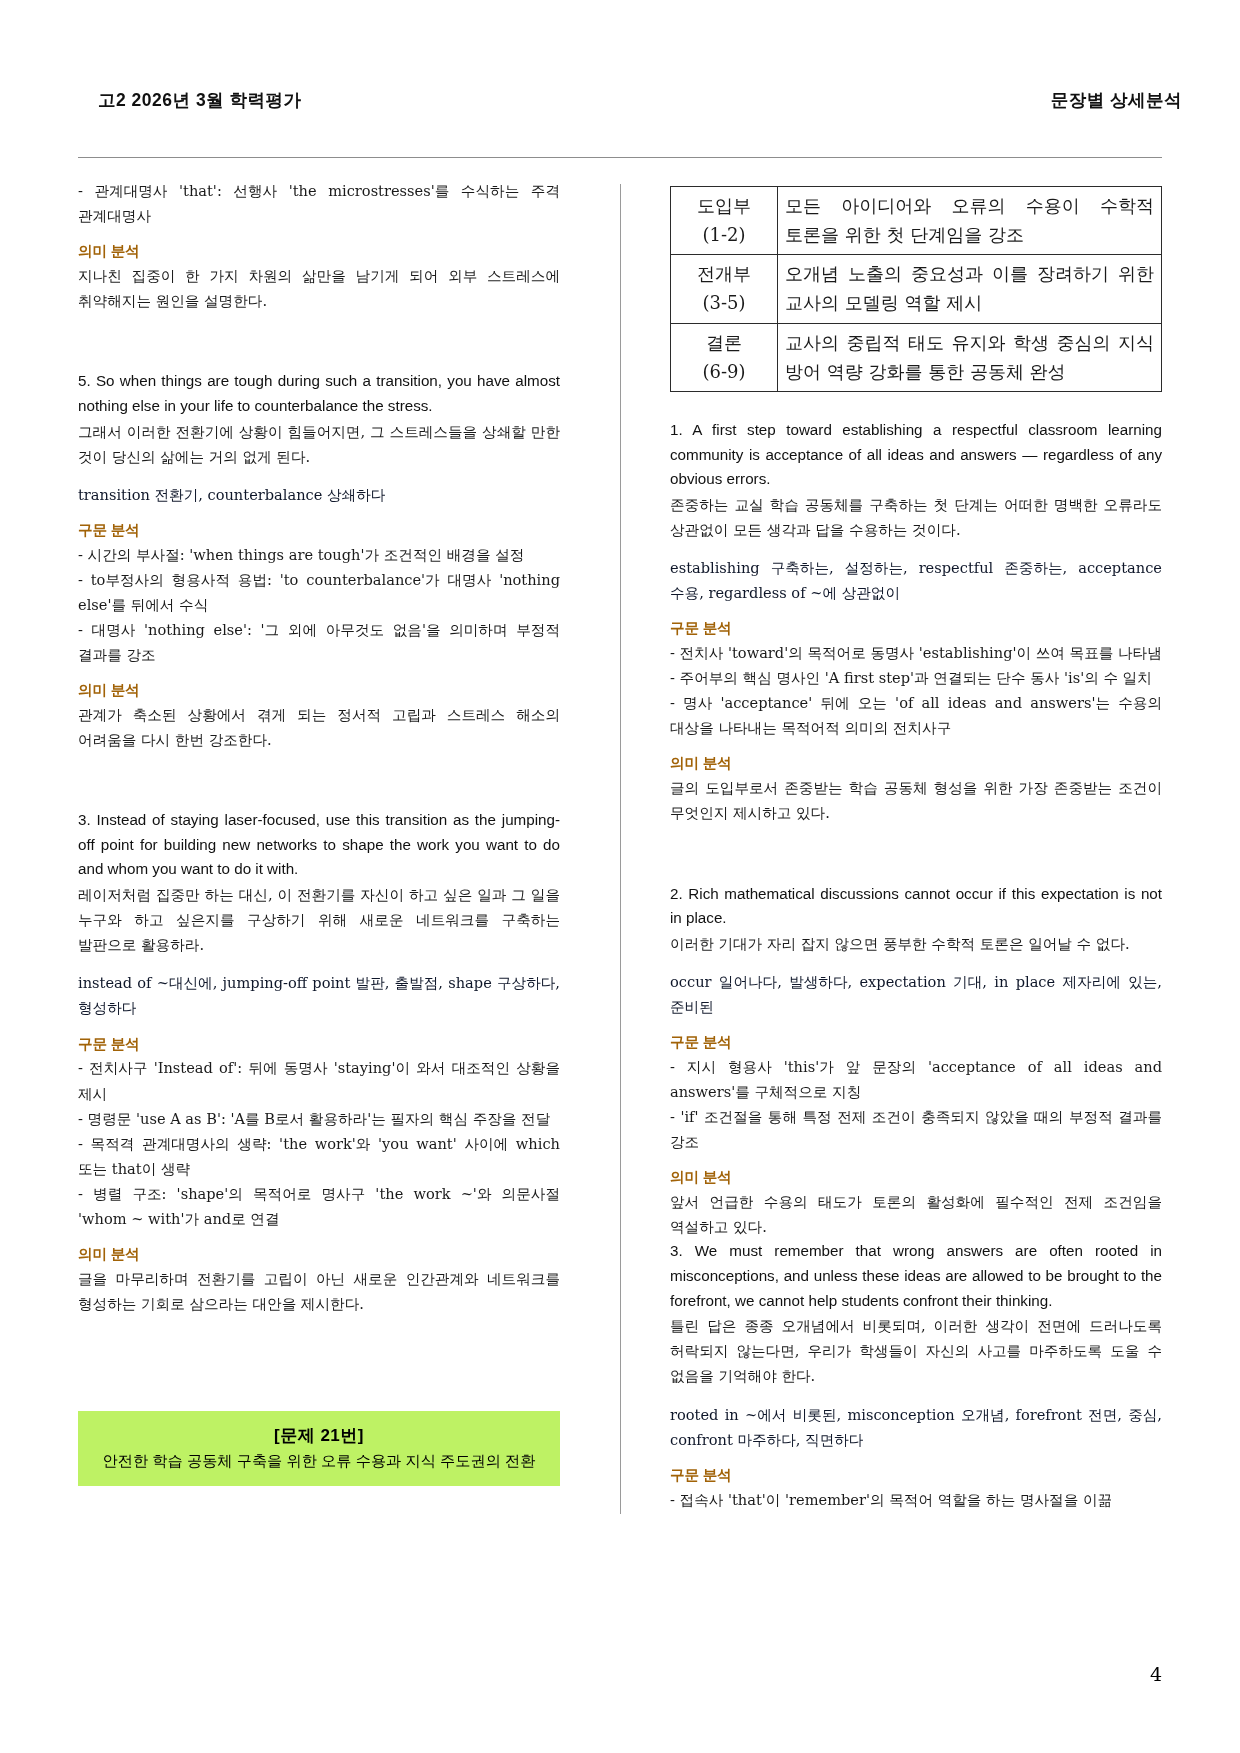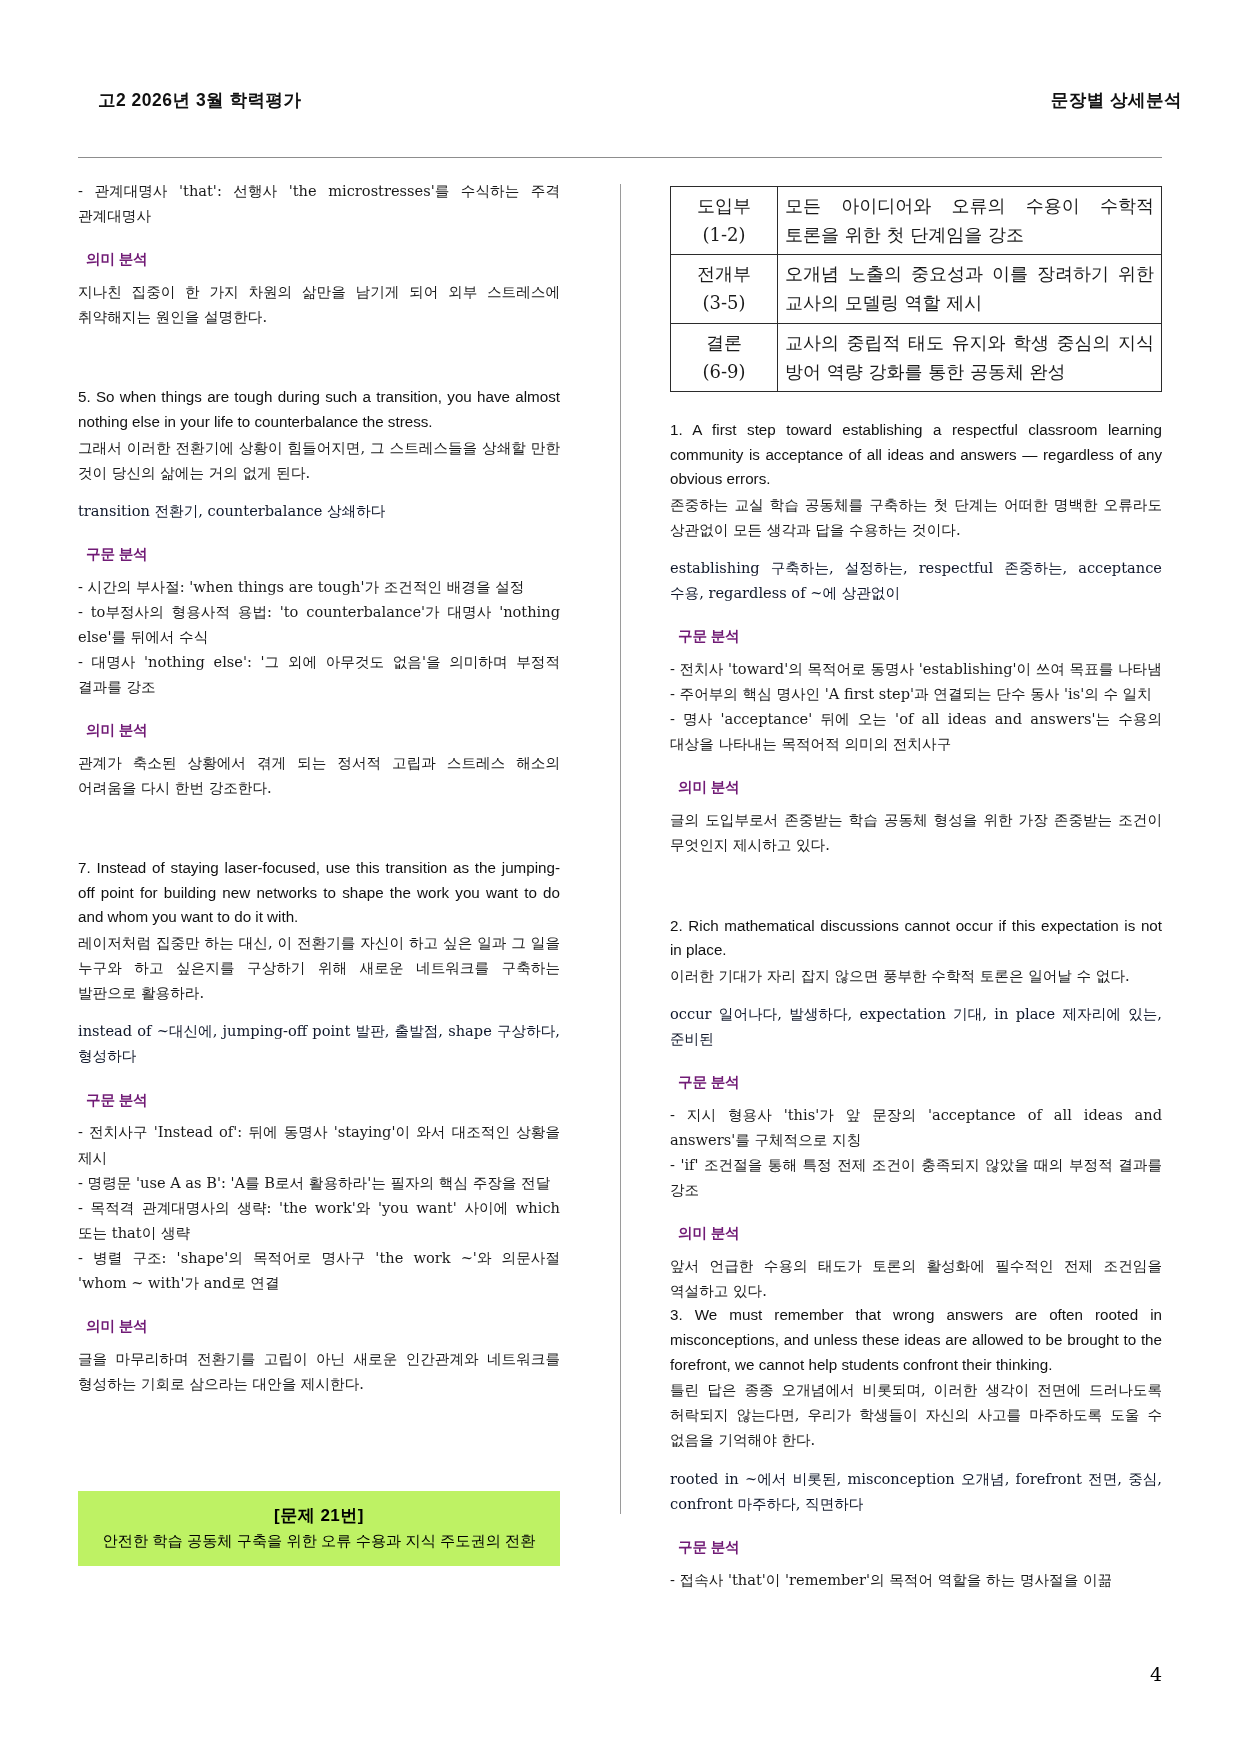--- a/index.html
+++ b/index.html
@@ -111,22 +111,22 @@
     color: #0f172a;
     margin: 0;
     word-break: keep-all;
   }
 
   .subhead {
     font-family: "Liberation Sans", sans-serif;
     font-weight: bold;
     font-size: 14.6px;
     line-height: 1.5;
-    margin: 8px;
-    color: #701a75;
+    margin: 0;
+    color: #a16207;
     letter-spacing: -0.2px;
   }
   .gap-s  { height: 13px; }
   .gap-m  { height: 26px; }
   .gap-xl { height: 56px; }
 
   
   .sumtable {
     border-collapse: collapse;
     width: 100%;
@@ -220,21 +220,21 @@
         <div class="kor">- to부정사의 형용사적 용법: 'to counterbalance'가 대명사 'nothing else'를 뒤에서 수식</div>
         <div class="kor">- 대명사 'nothing else': '그 외에 아무것도 없음'을 의미하며 부정적 결과를 강조</div>
         <div class="gap-s"></div>
         <div class="subhead">의미 분석</div>
         <div class="kor">관계가 축소된 상황에서 겪게 되는 정서적 고립과 스트레스 해소의 어려움을 다시 한번 강조한다.</div>
       </div>
 
       <div class="gap-xl"></div>
 
       <div class="blk">
-        <div class="eng">7. Instead of staying laser-focused, use this transition as the jumping-off point for building new networks to shape the work you want to do and whom you want to do it with.</div>
+        <div class="eng">3. Instead of staying laser-focused, use this transition as the jumping-off point for building new networks to shape the work you want to do and whom you want to do it with.</div>
         <div class="kor">레이저처럼 집중만 하는 대신, 이 전환기를 자신이 하고 싶은 일과 그 일을 누구와 하고 싶은지를 구상하기 위해 새로운 네트워크를 구축하는 발판으로 활용하라.</div>
         <div class="gap-s"></div>
         <div class="voc">instead of ~대신에, jumping-off point 발판, 출발점, shape 구상하다, 형성하다</div>
         <div class="gap-s"></div>
         <div class="subhead">구문 분석</div>
         <div class="kor">- 전치사구 'Instead of': 뒤에 동명사 'staying'이 와서 대조적인 상황을 제시</div>
         <div class="kor">- 명령문 'use A as B': 'A를 B로서 활용하라'는 필자의 핵심 주장을 전달</div>
         <div class="kor">- 목적격 관계대명사의 생략: 'the work'와 'you want' 사이에 which 또는 that이 생략</div>
         <div class="kor">- 병렬 구조: 'shape'의 목적어로 명사구 'the work ~'와 의문사절 'whom ~ with'가 and로 연결</div>
         <div class="gap-s"></div>

